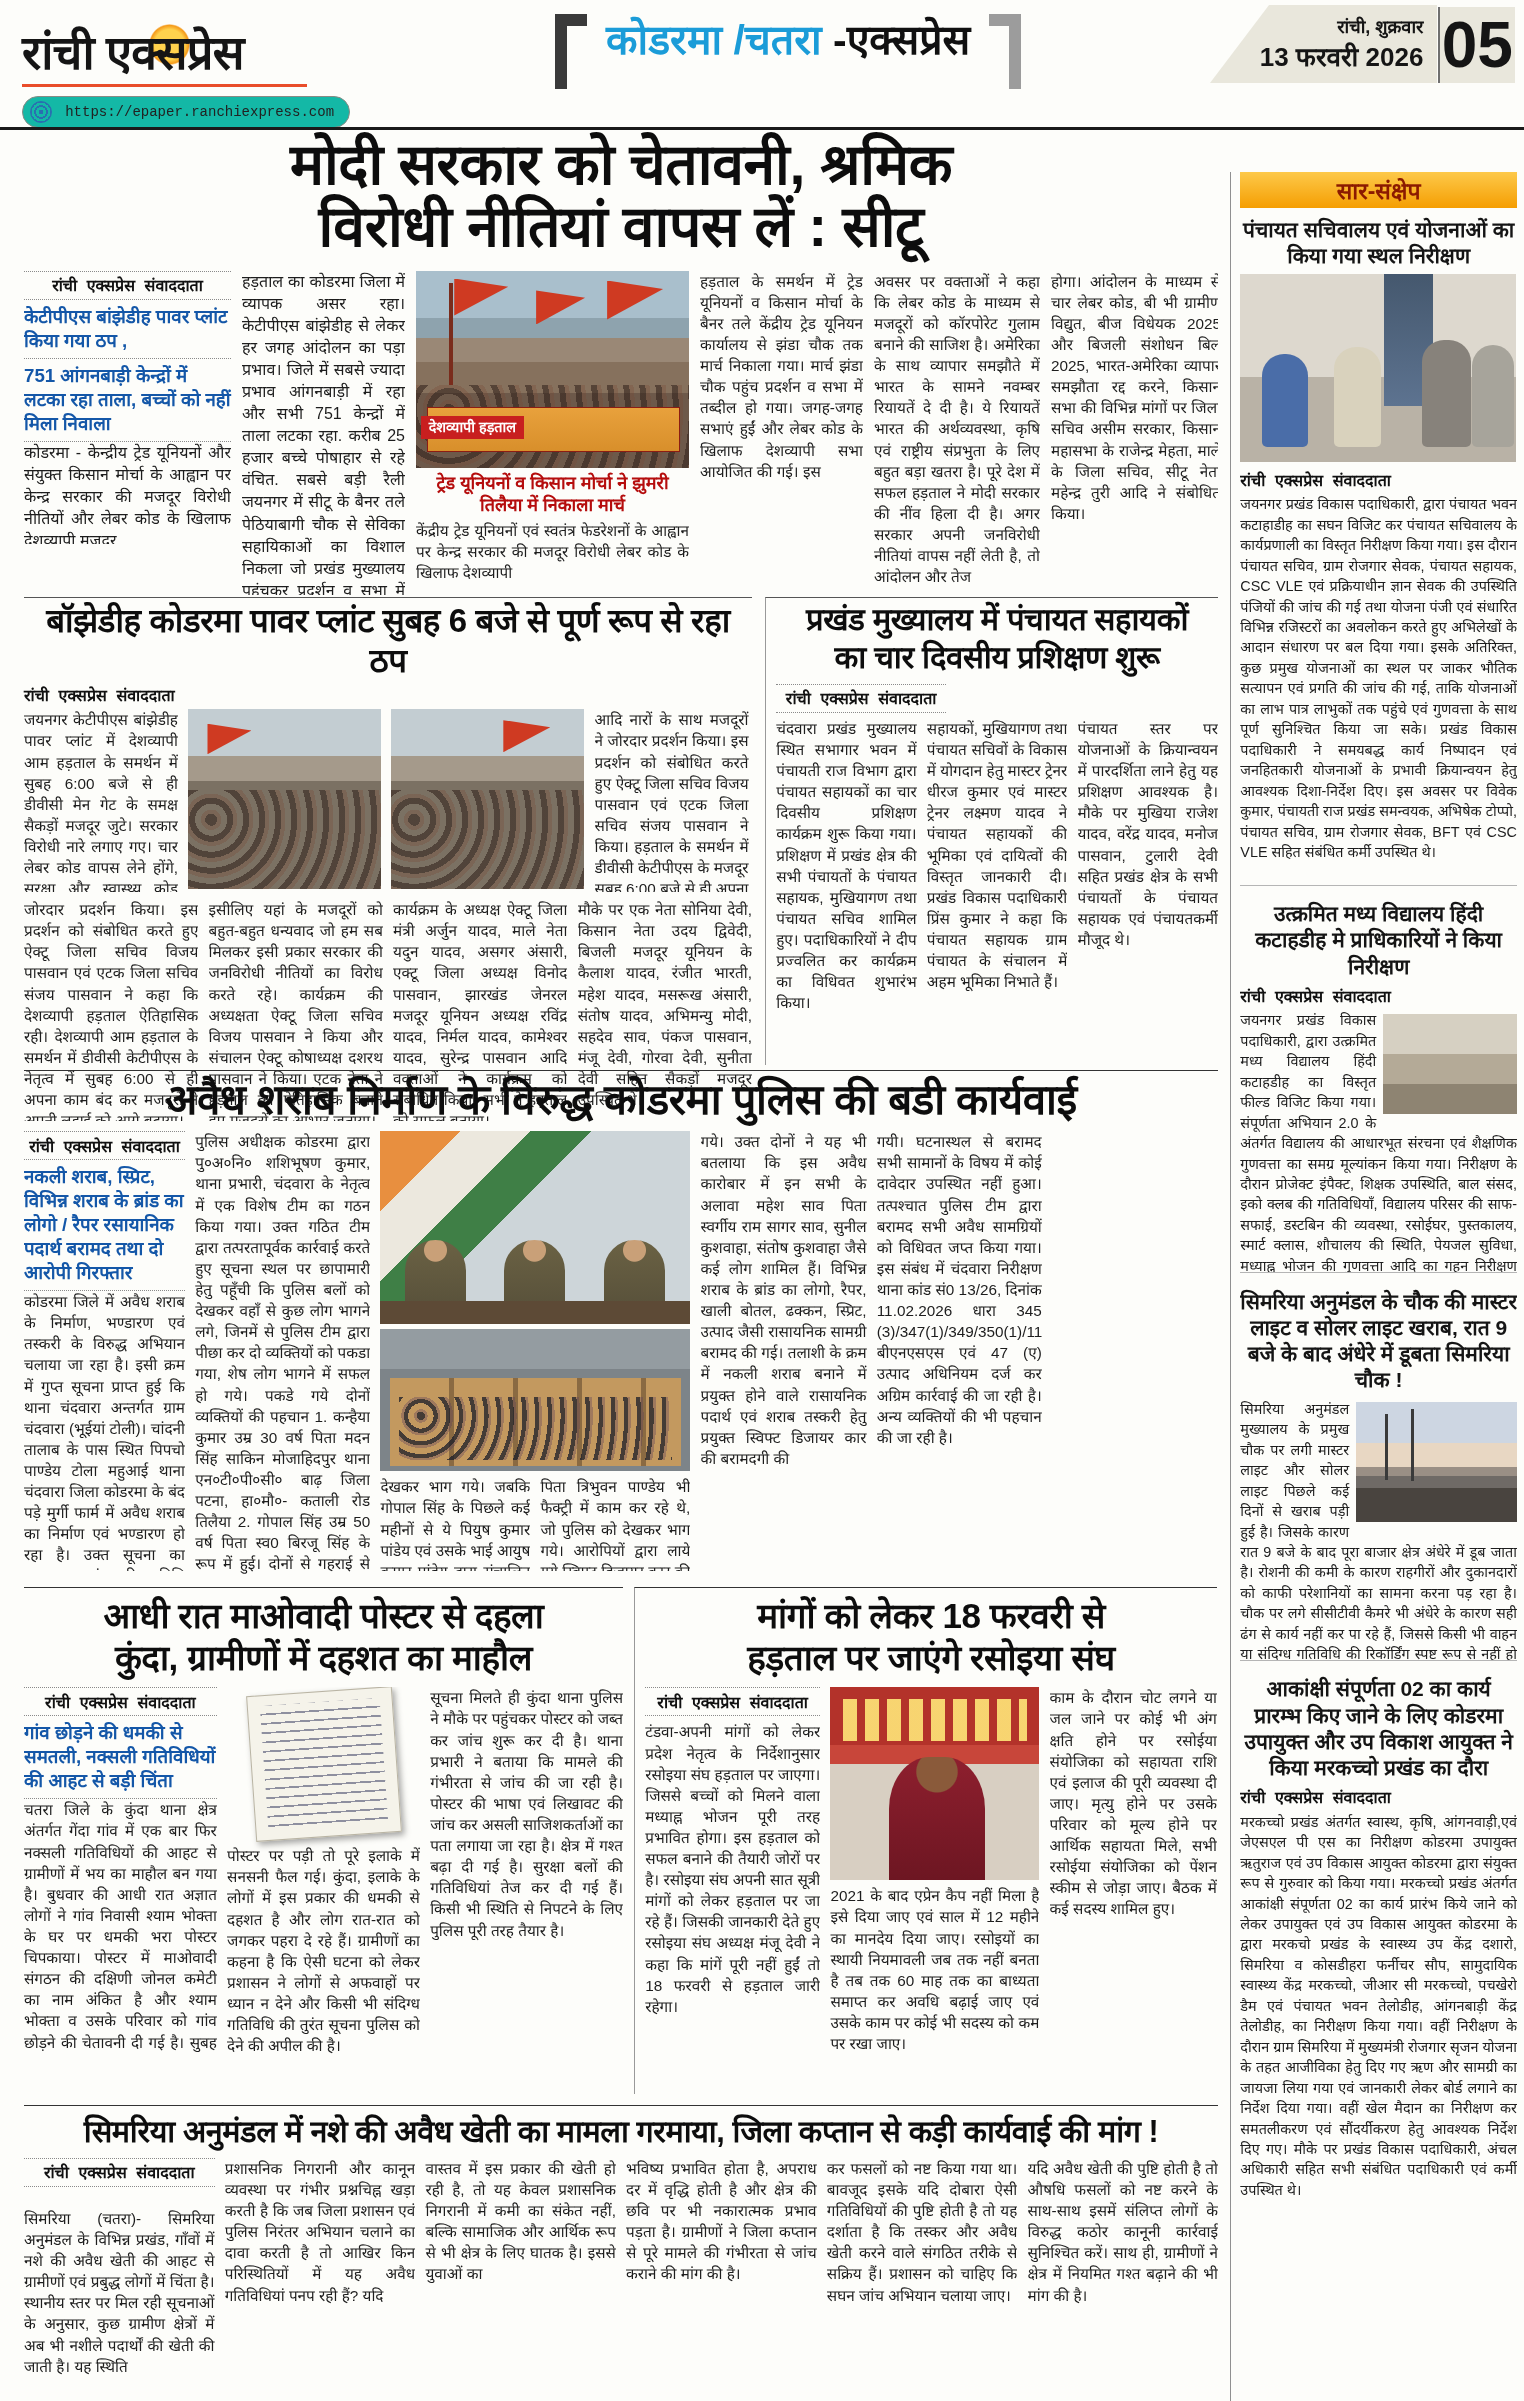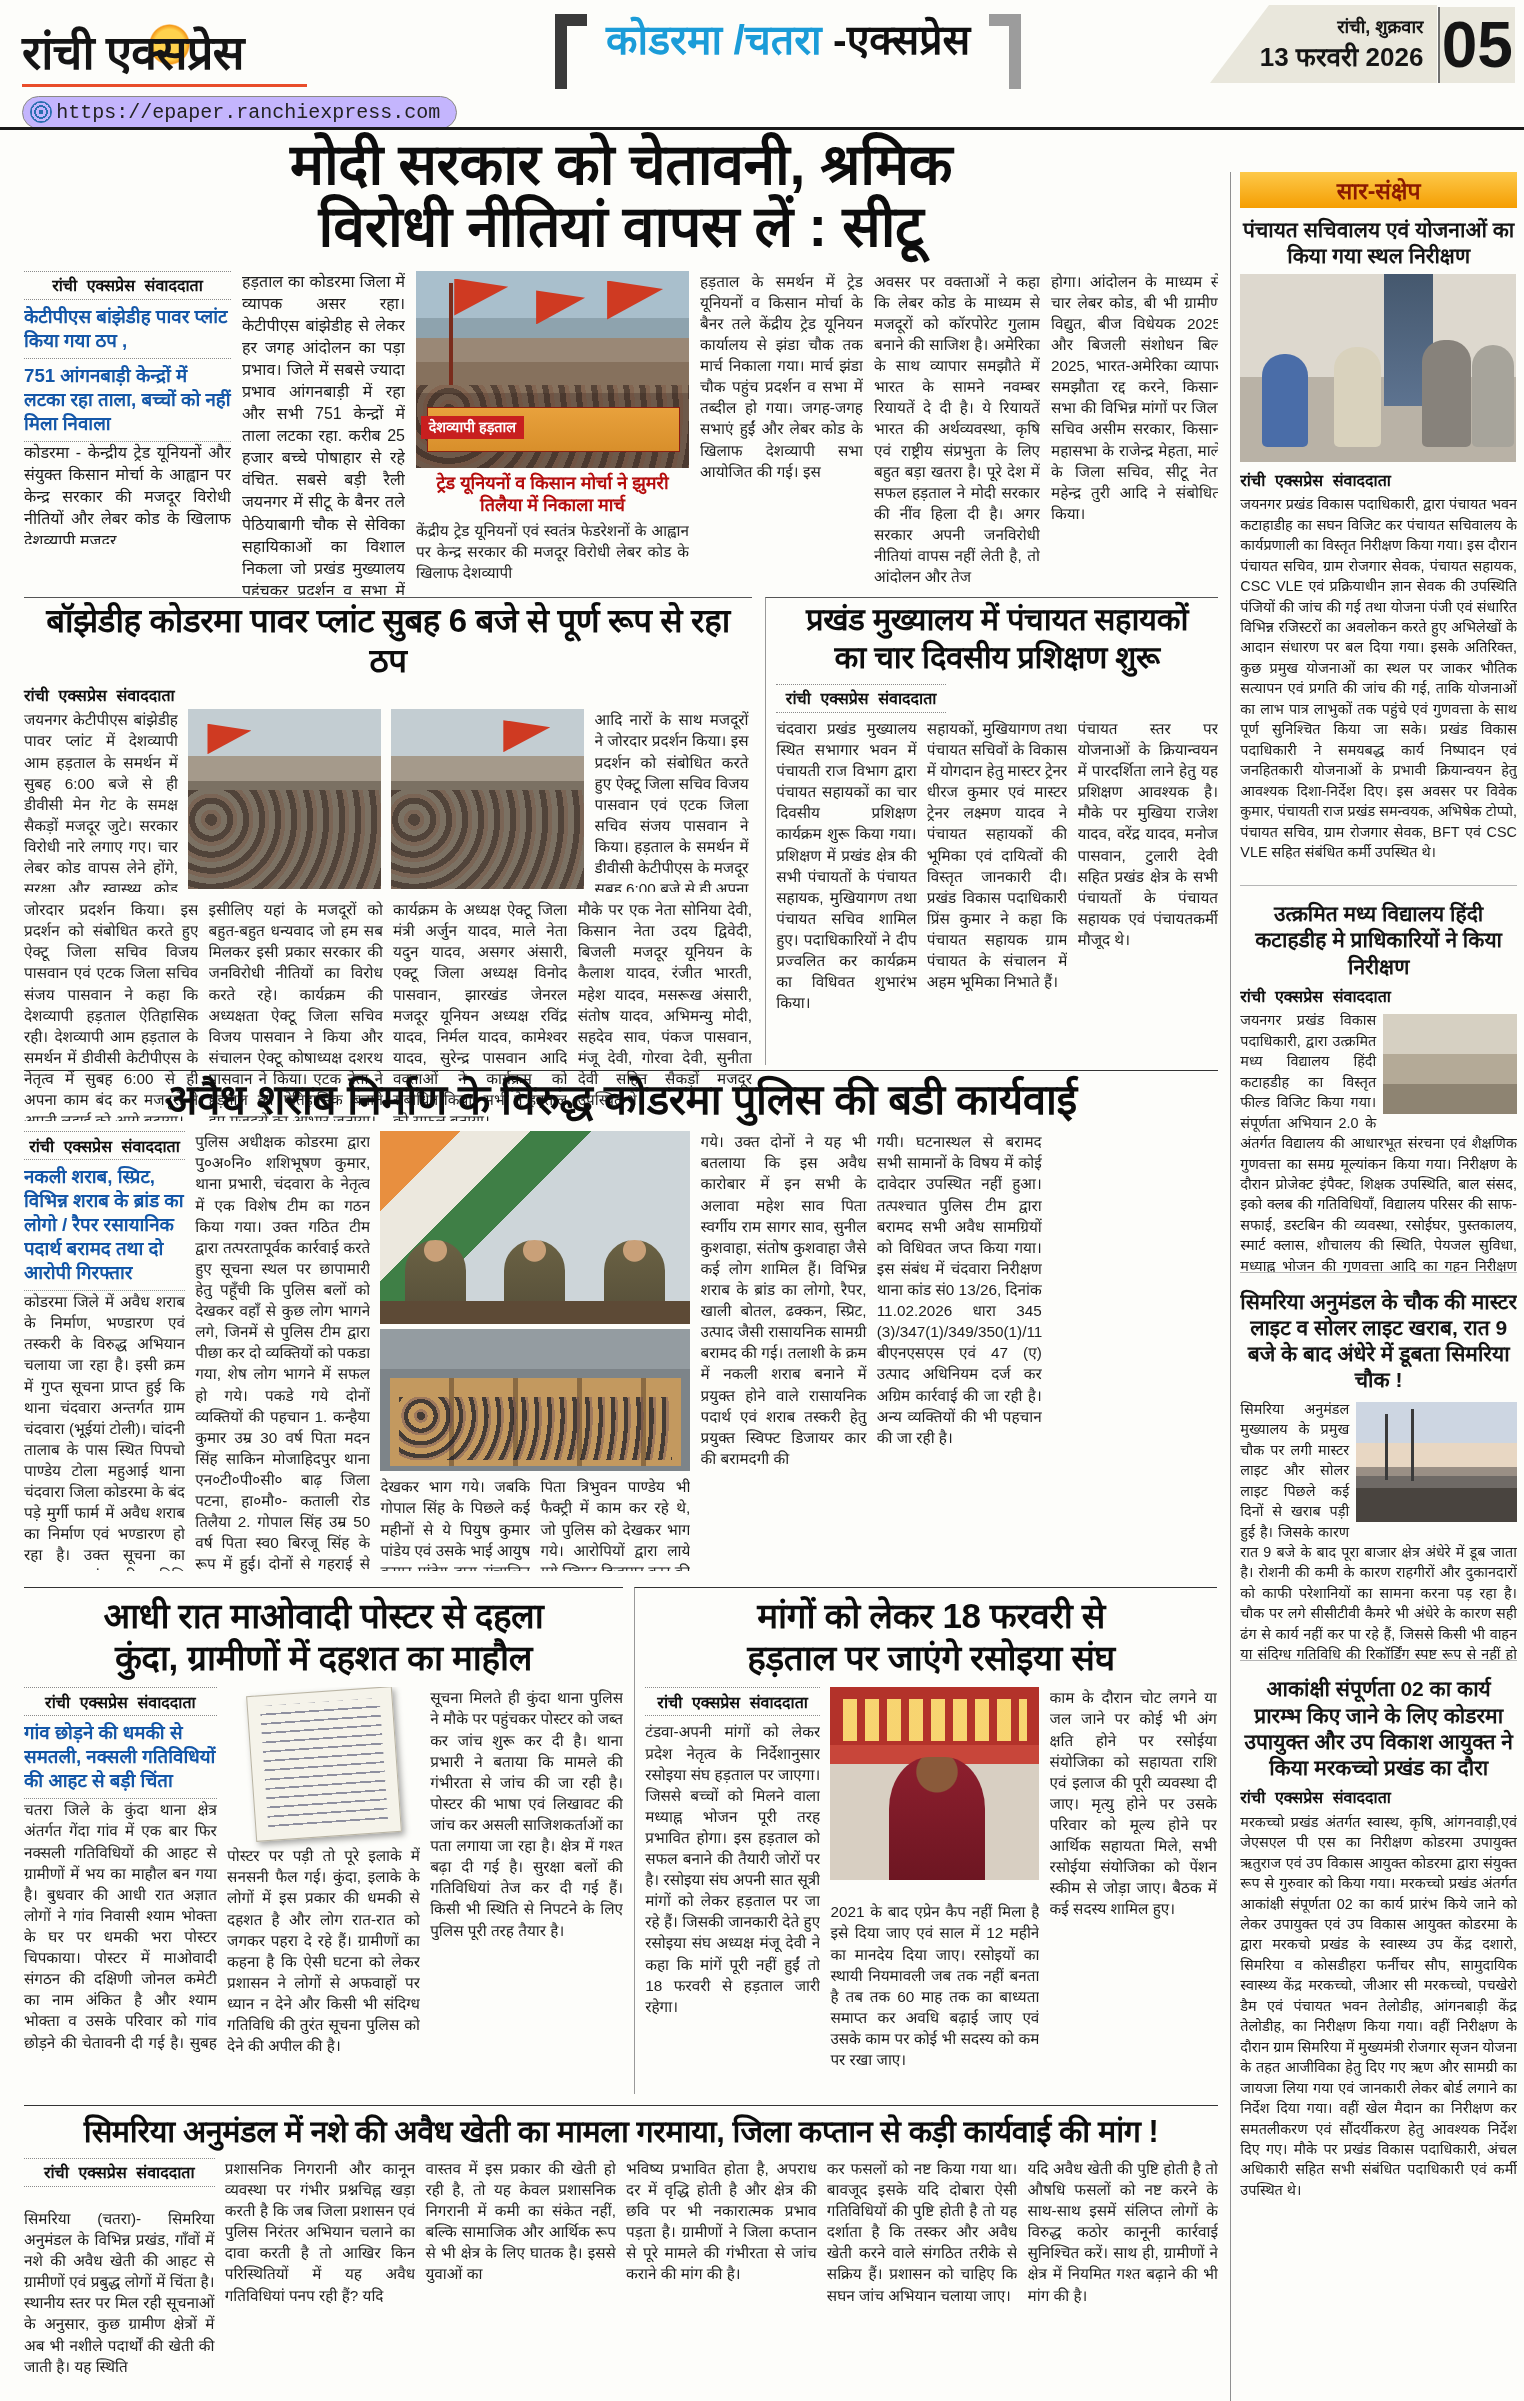--- a/index.html
+++ b/index.html
@@ -4,23 +4,23 @@
 <style>
   html,body{margin:0;padding:0;background:#ffffff;}
   .page{position:relative;width:1525px;height:2401px;background:#fdfdfa;overflow:hidden;
         font-family:"Liberation Sans",sans-serif;color:#151515;}
   
   .mast{position:absolute;left:22px;top:8.5px;width:322px;height:110px;margin-top:19px;}
   .sun{position:absolute;left:127px;top:-3.4px;width:41px;height:41px;border-radius:50%;
        background:radial-gradient(circle,#ffd24d 0 52%,#f59b1b 66%,rgba(245,155,27,0) 72%);}
   .logo{position:relative;font-size:47px;font-weight:800;letter-spacing:-0.8px;line-height:1.05;}
   .mast-rule{position:absolute;left:0;top:56px;width:285px;height:3.4px;background:#e94d2a;}
-  .url-pill{position:absolute;left:0;top:68px;display:flex;align-items:center;gap:4px;
-       border:1.7px solid #8a8a84;background:#c4b5fd;border-radius:18.7px;padding:4.2px 15.3px 4.2px 6.8px;
-       font-family:"Liberation Mono",monospace;font-size:20px;color:#222;}
+  .url-pill{position:absolute;left:0;top:68px;display:flex;align-items:center;gap:13px;
+       border:1.7px solid #8a8a84;background:#14b8a6;border-radius:18.7px;padding:4.2px 15.3px 4.2px 6.8px;
+       font-family:"Liberation Mono",monospace;font-size:14px;color:#222;}
   .fp{width:20.4px;height:20.4px;border-radius:50%;border:1.7px solid #2a6fb0;
       background:radial-gradient(circle,#2a6fb0 0 2.5px,transparent 2.5px 5.1px,#2a6fb0 5.1px 6.8px,transparent 6.8px 9.3px,#2a6fb0 9.3px 11px,transparent 11px);}
   .section-head{position:absolute;left:555px;top:13.6px;display:flex;align-items:flex-start;gap:18.7px;}
   .brk{width:20.4px;height:63px;}
   .brk-l{border-left:12px solid #3a3a3a;border-top:12px solid #3a3a3a;}
   .brk-r{border-right:12px solid #9c9c9c;border-top:12px solid #9c9c9c;}
   .section-title{font-size:41px;font-weight:800;line-height:1.3;white-space:nowrap;}
   .st-blue{color:#1b9cd8;}
   .st-dark{color:#101010;}
   .datebox{position:absolute;right:88px;top:5.1px;width:227px;height:78px;background:#e9e7dc;
@@ -261,21 +261,21 @@
     <div class="cols" style="gap:10.2px;height:383px;overflow:hidden;margin-top:8.5px">
       <div style="flex:0 0 175px">
         <div class="byline c">रांची एक्सप्रेस संवाददाता</div>
         <div class="body" style="height:348px;margin-top:5.1px">टंडवा-अपनी मांगों को लेकर प्रदेश नेतृत्व के निर्देशानुसार रसोइया संघ हड़ताल पर जाएगा। जिससे बच्चों को मिलने वाला मध्याह्न भोजन पूरी तरह प्रभावित होगा। इस हड़ताल को सफल बनाने की तैयारी जोरों पर है। रसोइया संघ अपनी सात सूत्री मांगों को लेकर हड़ताल पर जा रहे हैं। जिसकी जानकारी देते हुए रसोइया संघ अध्यक्ष मंजू देवी ने कहा कि मांगें पूरी नहीं हुईं तो 18 फरवरी से हड़ताल जारी रहेगा।</div>
       </div>
       <div style="flex:0 0 209px">
         <div class="photo ph-speaker" style="width:209px;height:193px">
           <div class="bannertxt"></div>
           <div class="fig-speaker"></div>
         </div>
-        <div class="body" style="height:176px;margin-top:21px">2021 के बाद एप्रेन कैप नहीं मिला है इसे दिया जाए एवं साल में 12 महीने का मानदेय दिया जाए। रसोइयों का स्थायी नियमावली जब तक नहीं बनता है तब तक 60 माह तक का बाध्यता समाप्त कर अवधि बढ़ाई जाए एवं उसके काम पर कोई भी सदस्य को कम पर रखा जाए।</div>
+        <div class="body" style="height:176px;margin-top:5px">2021 के बाद एप्रेन कैप नहीं मिला है इसे दिया जाए एवं साल में 12 महीने का मानदेय दिया जाए। रसोइयों का स्थायी नियमावली जब तक नहीं बनता है तब तक 60 माह तक का बाध्यता समाप्त कर अवधि बढ़ाई जाए एवं उसके काम पर कोई भी सदस्य को कम पर रखा जाए।</div>
       </div>
       <div class="body" style="flex:1">काम के दौरान चोट लगने या जल जाने पर कोई भी अंग क्षति होने पर रसोईया संयोजिका को सहायता राशि एवं इलाज की पूरी व्यवस्था दी जाए। मृत्यु होने पर उसके परिवार को मूल्य होने पर आर्थिक सहायता मिले, सभी रसोईया संयोजिका को पेंशन स्कीम से जोड़ा जाए। बैठक में कई सदस्य शामिल हुए।</div>
     </div>
   </section>
 
   <section id="farming">
     <div class="hl">सिमरिया अनुमंडल में नशे की अवैध खेती का मामला गरमाया, जिला कप्तान से कड़ी कार्यवाई की मांग !</div>
     <div class="cols" style="gap:10.2px;height:222px;overflow:hidden;margin-top:8.5px">
       <div style="flex:1">
         <div class="byline c">रांची एक्सप्रेस संवाददाता</div>

